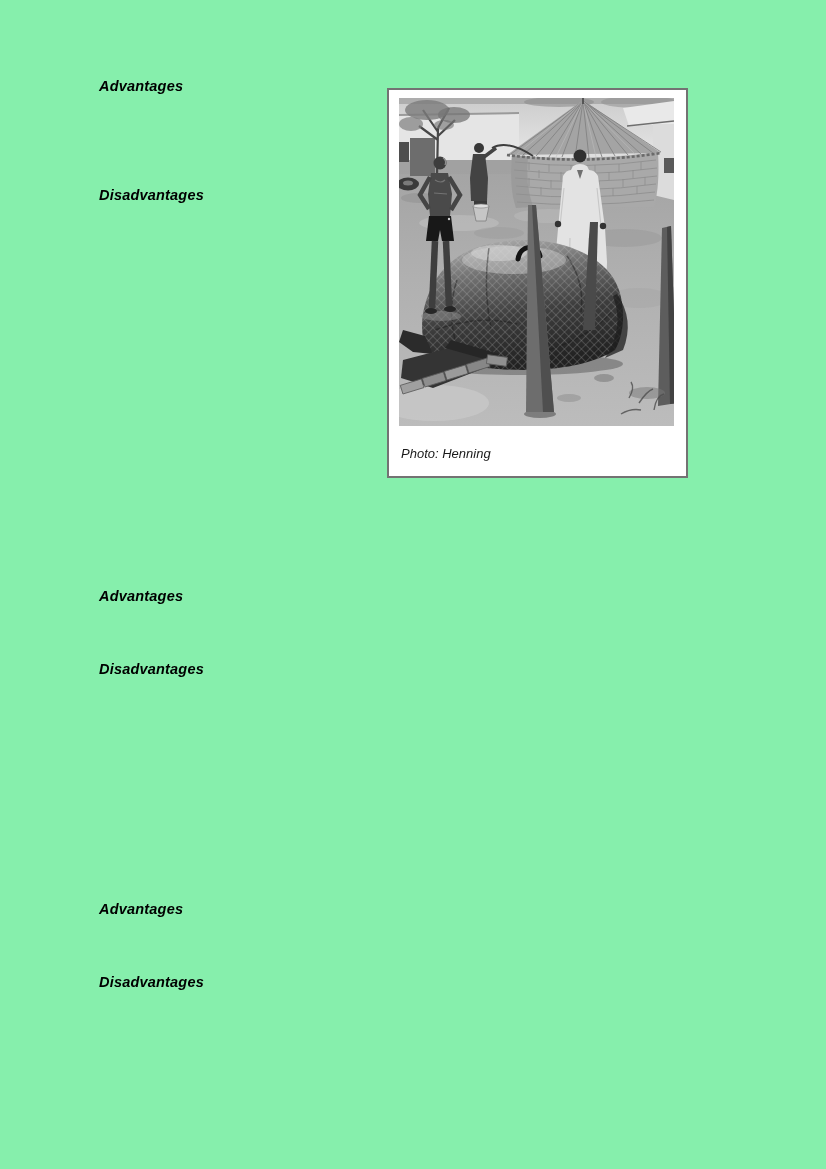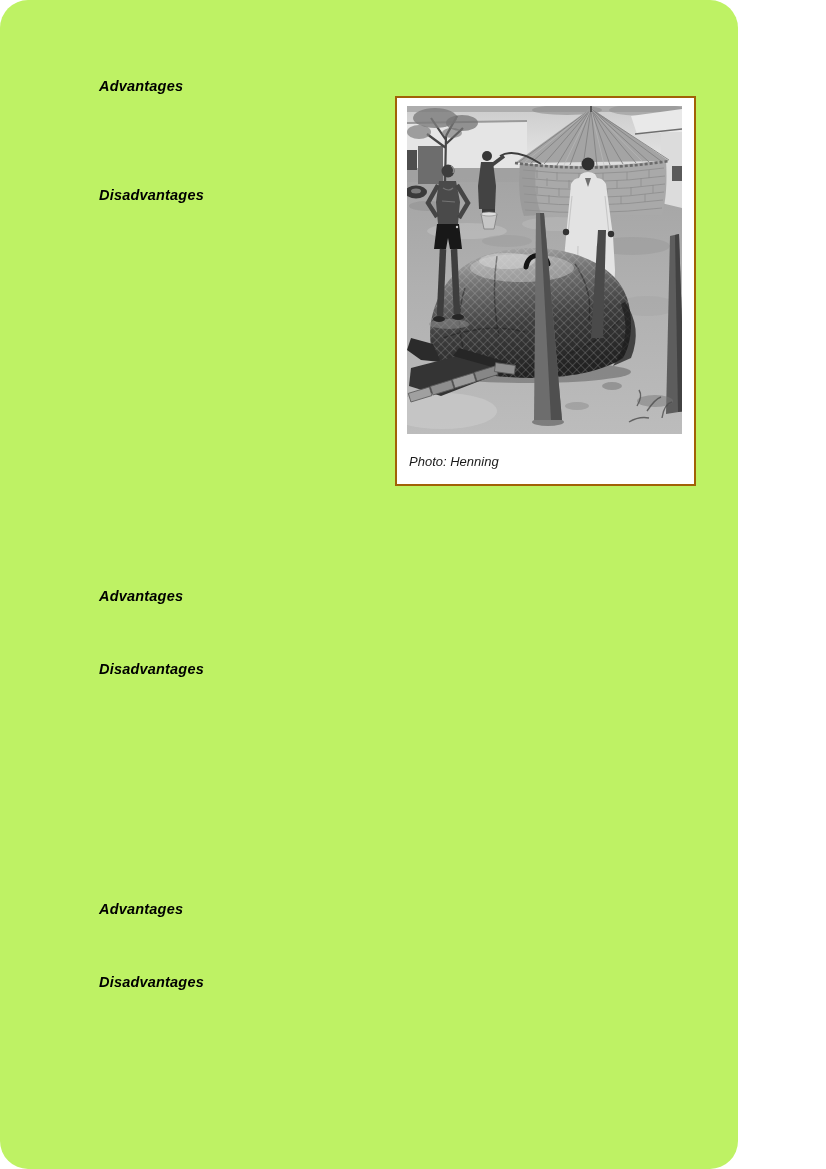--- a/index.html
+++ b/index.html
@@ -1,23 +1,22 @@
 <!DOCTYPE html>
 <html><head>
 <meta charset="utf-8">
 <style>
   html, body { margin: 0; padding: 0; background: #ffffff; }
   .page {
     position: relative;
-    width: 738px;
+    width: 826px;
     height: 1169px;
-    background: #bef264;
+    background: #86efac;
     font-family: "Liberation Sans", sans-serif;
     overflow: hidden;
-    border-radius: 28px;
   }
   .heading {
     position: absolute;
     left: 99px;
     font-size: 14.5px;
     font-weight: bold;
     font-style: italic;
     color: #000000;
     letter-spacing: 0.2px;
     white-space: nowrap;
@@ -28,23 +27,23 @@
   .h-dis2 { top: 661px; }
   .h-adv3 { top: 901px; }
   .h-dis3 { top: 974px; }
   .figure {
     position: absolute;
     left: 379px;
     top: 80px;
     width: 301px;
     height: 390px;
     box-sizing: border-box;
-    border: 2px solid #a16207;
+    border: 2px solid #737373;
     background: #ffffff;
-    margin: 16px;
+    margin: 8px;
   }
   .photo {
     position: absolute;
     left: 10px;
     top: 8px;
     width: 275px;
     height: 328px;
     overflow: hidden;
   }
   .photo svg { display: block; }

